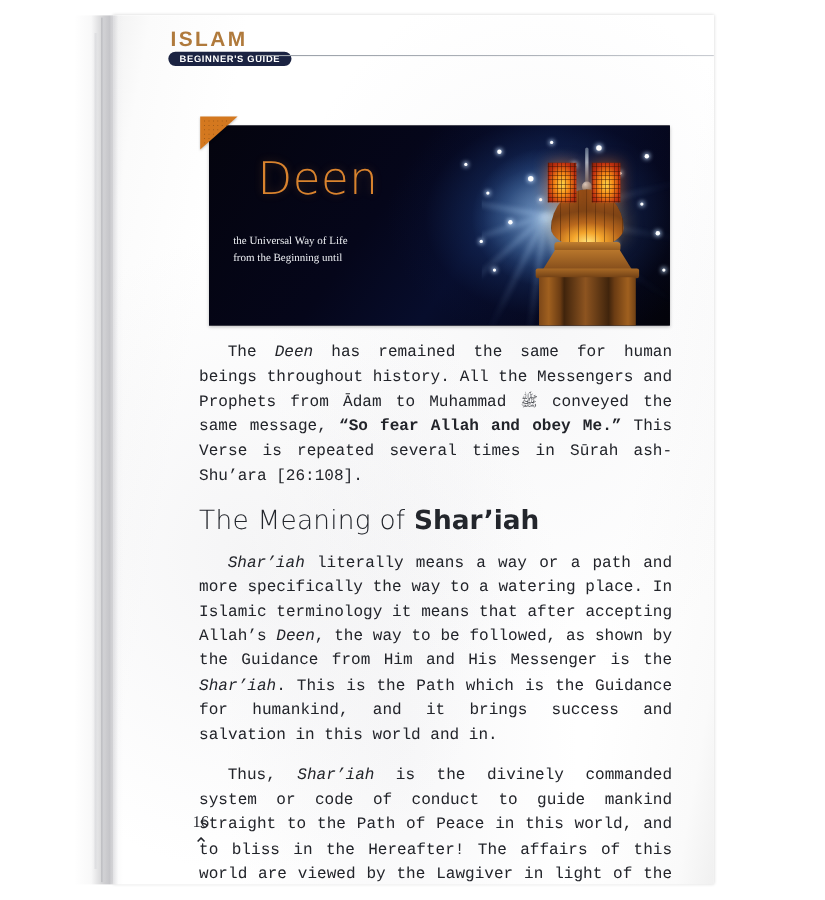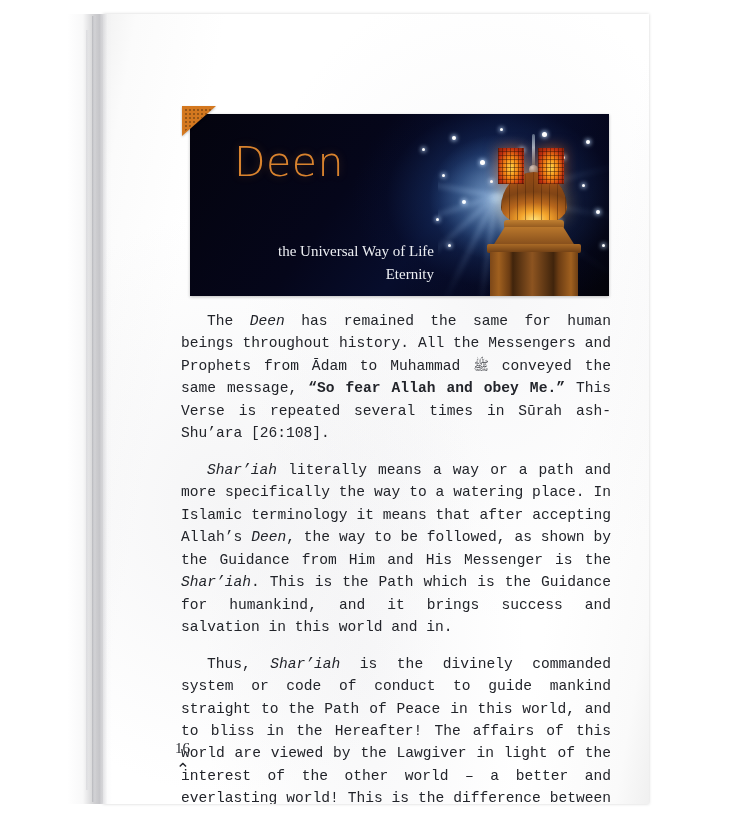--- a/index.html
+++ b/index.html
@@ -268,26 +268,25 @@
     font-size: 41px;
     color: #d9832e;
     letter-spacing: 0.5px;
     line-height: 1;
     text-shadow: 0 0 8px rgba(217,131,46,0.30);
   }
   .banner-sub {
     position: absolute;
     left: 22px; top: 98px;
     width: 222px;
-    text-align: right;
+    text-align: left;
     font-family: "Liberation Serif", serif;
-    font-size: 15px;
+    font-size: 10px;
     color: #eceef2;
     line-height: 1.52;
-    margin-top: 28px;
   }
 
   
   .content {
     position: absolute;
     left: 78px;
     top: 296px;
     width: 430px;
   }
   p.para {
@@ -347,20 +346,27 @@
   }
 </style>
 </head>
 <body>
 
 <div id="page-root">
 
   <div class="book-page">
     <div class="paper-texture"></div>
 
+    <div class="header">
+      <div class="logo-block">
+        <div class="logo-islam">ISLAM</div>
+        <div class="logo-banner">BEGINNER'S GUIDE</div>
+      </div>
+      <div class="header-rule"></div>
+    </div>
 
     <div class="banner-wrap">
       <div class="banner-img">
         <div class="sky"></div>
 
         <div class="stars">
           <span class="star" style="left:262px;top:22px;width:4px;height:4px;"></span>
           <span class="star" style="left:290px;top:46px;width:5px;height:5px;"></span>
           <span class="star" style="left:252px;top:60px;width:3px;height:3px;"></span>
           <span class="star" style="left:310px;top:14px;width:3px;height:3px;"></span>
@@ -404,32 +410,33 @@
           <span class="lt-body"></span>
           <span class="lt-glass left"></span>
           <span class="lt-glass right"></span>
           <span class="lt-glass-mesh left"></span>
           <span class="lt-glass-mesh right"></span>
         </div>
 
         <div class="banner-title">Deen</div>
         <div class="banner-sub">
           <div>the Universal Way of Life</div>
-          <div>Eternity</div>
+          <div>from the Beginning until</div>
         </div>
       </div>
       <div class="corner-tab"></div>
       <div class="corner-tab-dots"></div>
     </div>
 
     <div class="content">
 
       <p class="para"><span>The </span><span class="it">Deen</span><span> has remained the same for human beings throughout history. All the Messengers and Prophets from Ādam to Muhammad </span><span class="saw">ﷺ</span><span> conveyed the same message, </span><span class="bd">“So fear Allah and obey Me.”</span><span> This Verse is repeated several times in Sūrah ash-Shu’ara [26:108].</span></p>
 
 
+      <h2 class="section-title"><span>The Meaning of </span><span class="hl">Shar’iah</span></h2>
 
       <p class="para"><span class="it">Shar’iah</span><span> literally means a way or a path and more specifically the way to a watering place. In Islamic terminology it means that after accepting Allah’s </span><span class="it">Deen</span><span>, the way to be followed, as shown by the Guidance from Him and His Messenger is the </span><span class="it">Shar’iah</span><span>. This is the Path which is the Guidance for humankind, and it brings success and salvation in this world and in.</span></p>
 
       <p class="para"><span>Thus, </span><span class="it">Shar’iah</span><span> is the divinely commanded system or code of conduct to guide mankind straight to the Path of Peace in this world, and to bliss in the Hereafter! The affairs of this world are viewed by the Lawgiver in light of the interest of the other world – a better and everlasting world! This is the difference between the Divine Law and human laws, which are concerned with the interests of this world alone.</span></p>
 
     </div>
 
     <div class="footer">
       <div class="page-num">16</div>
       <div class="chev">⌃</div>

